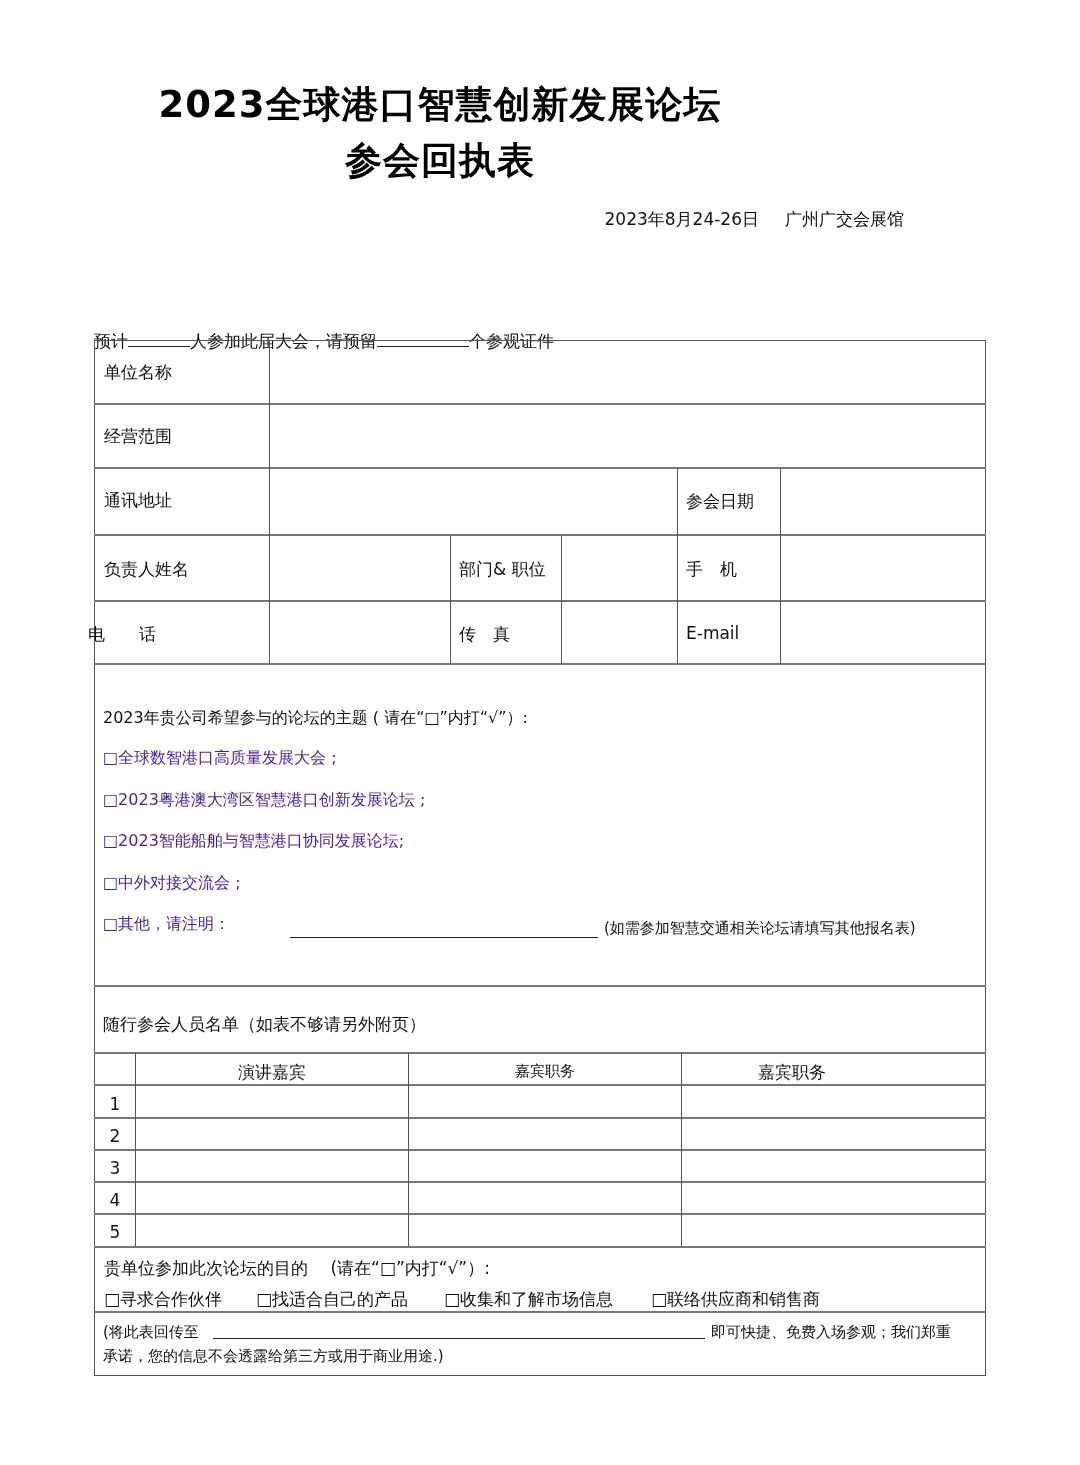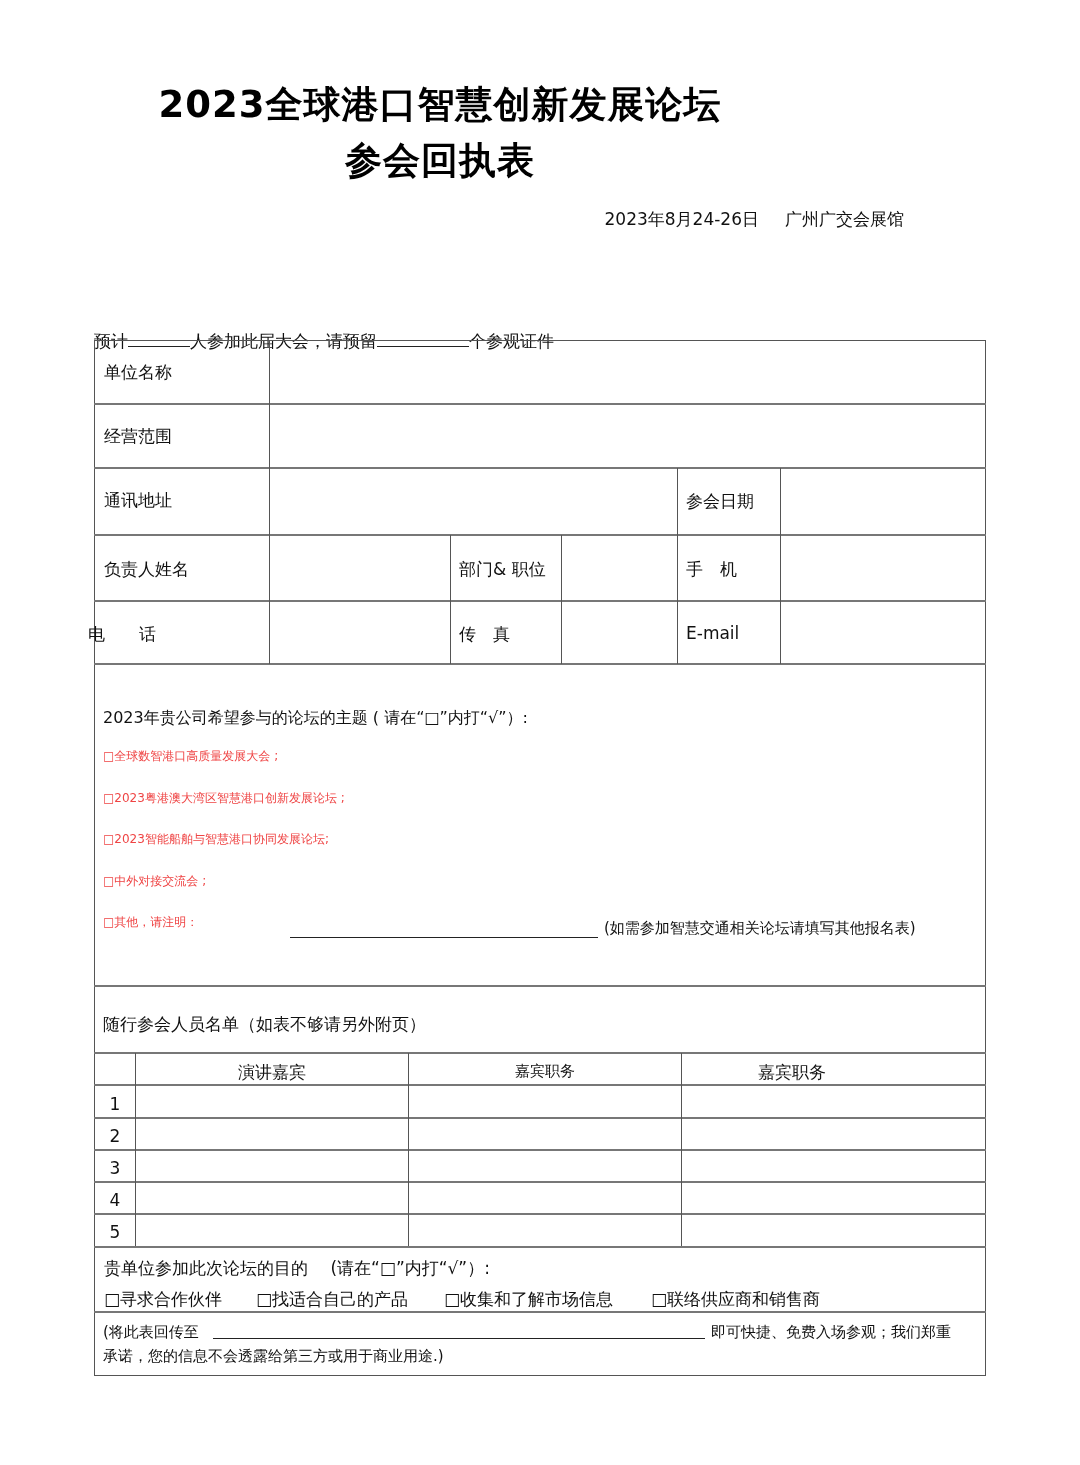--- a/index.html
+++ b/index.html
@@ -10,21 +10,21 @@
     .subtitle { left: 0; width: 864px; text-align: right; font-size: 17px; color: #111; margin-left: 40px; }
     .subtitle .gap { display: inline-block; width: 26px; }
     .intro { left: 94px; top: 282px; font-size: 17px; color: #111; white-space: nowrap; margin-top: 48px; }
     .blank { display: inline-block; border-bottom: 1px solid #222; vertical-align: baseline; height: 16px; }
     .line { position: absolute; background: #555; }
     .h { height: 1px; }
     .v { width: 1px; }
     .thick { background: #777; height: 2px; }
     .cell-label { position: absolute; font-size: 17px; color: #111; white-space: nowrap; }
     .topic-head { font-size: 16px; }
-    .topic { font-size: 12px; color: #ef4444; white-space: nowrap; }
+    .topic { font-size: 16px; color: #4c1d95; white-space: nowrap; }
     .note-small { font-size: 15px; }
     .purpose { font-size: 17px; white-space: nowrap; }
     .footer { font-size: 15px; white-space: nowrap; }
     .rownum { position: absolute; font-size: 17px; width: 40px; text-align: center; }
     .colhead { position: absolute; font-size: 17px; text-align: center; }
     .field { position: absolute; }
   </style>
 </head>
 <body>
 

